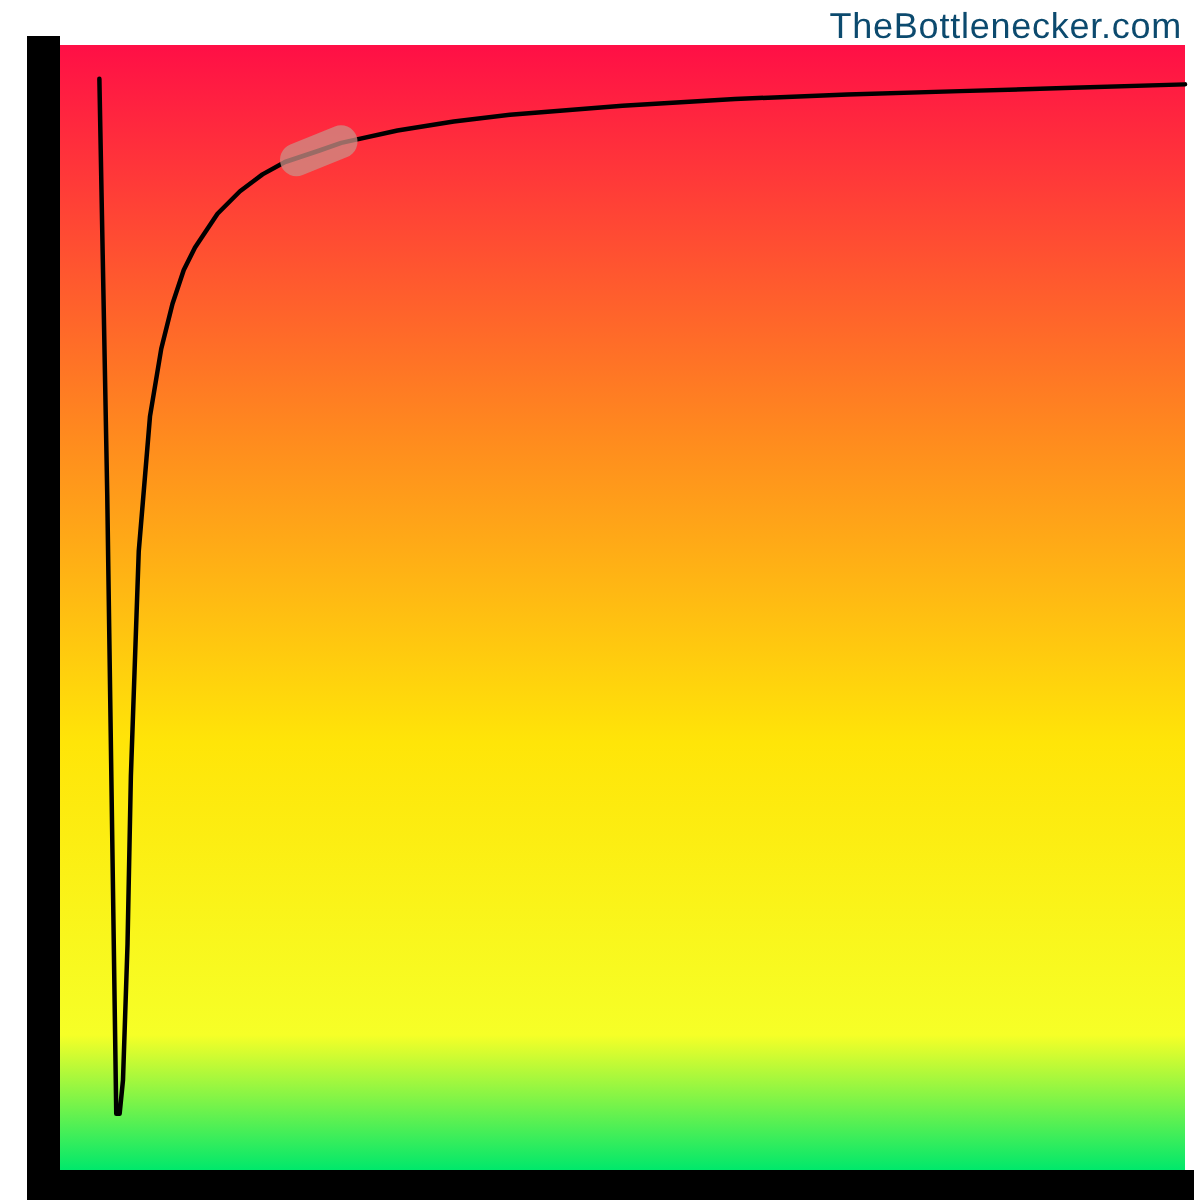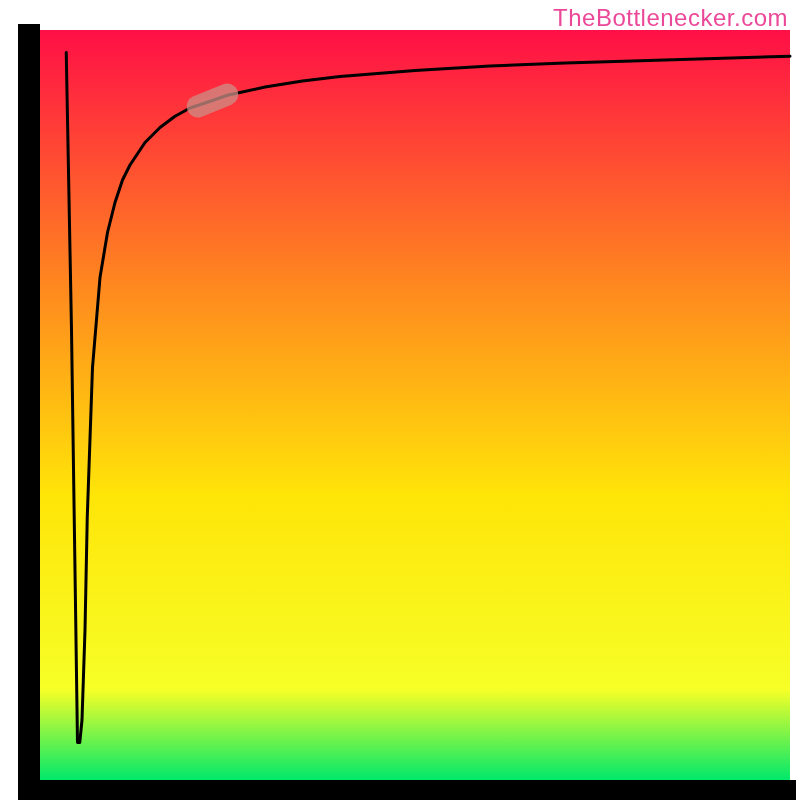--- a/index.html
+++ b/index.html
@@ -13,21 +13,21 @@
   }
   .frame {
     position: relative;
     width: 800px;
     height: 800px;
   }
   .watermark {
     position: absolute;
     top: 4px;
     right: 12px;
-    color: #ec4899;
+    color: #0c4a6e;
     font-size: 24px;
     letter-spacing: 0.5px;
     user-select: none;
   }
   svg {
     display: block;
   }
 </style>
 </head>
 <body>

